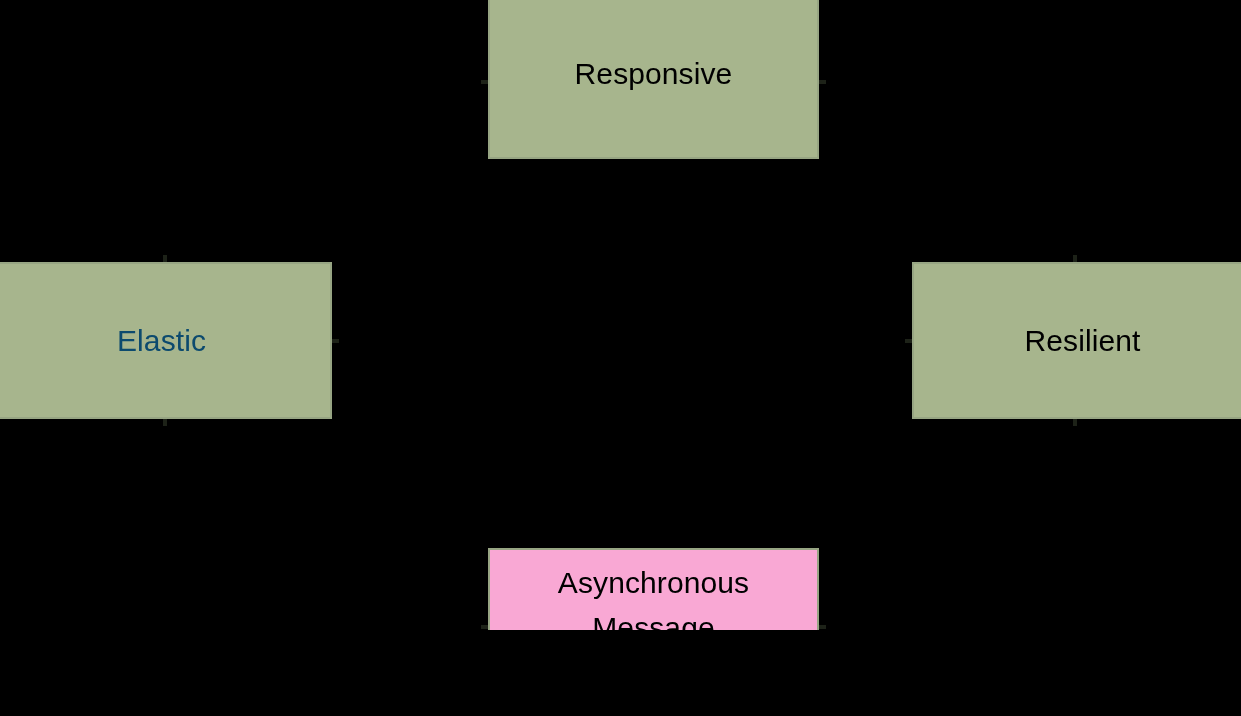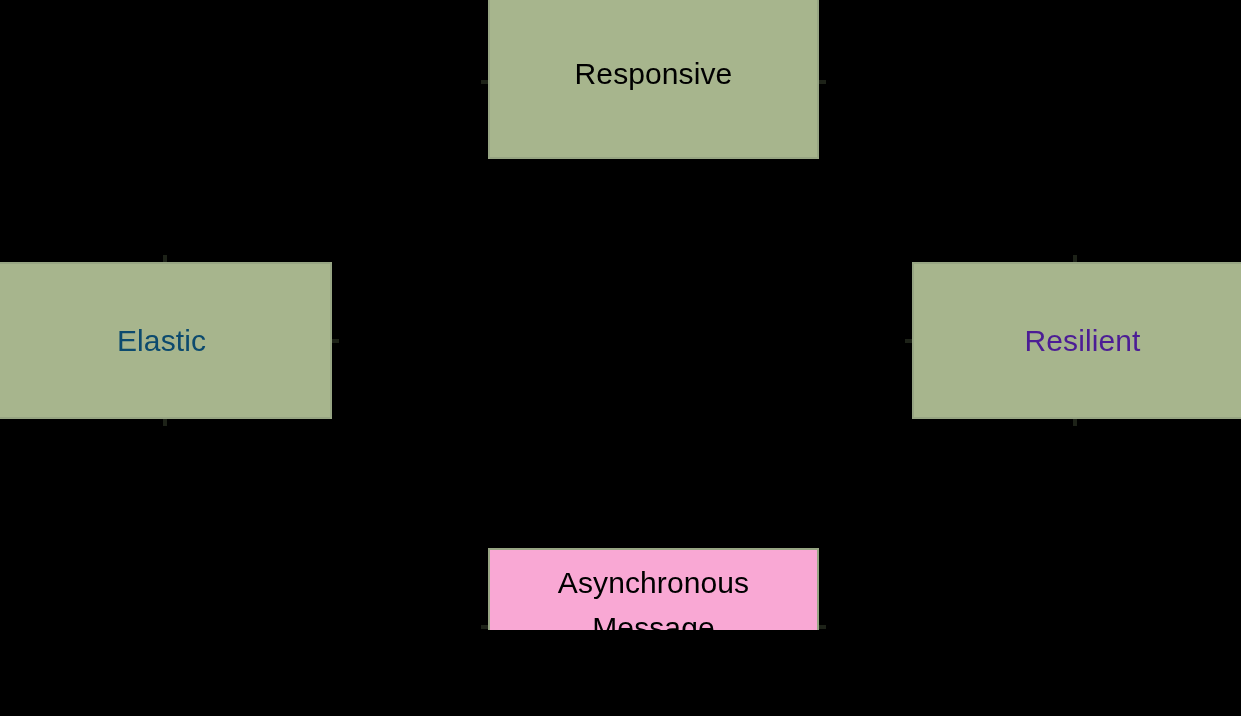--- a/index.html
+++ b/index.html
@@ -56,20 +56,20 @@
     <div class="stub stub-v" style="left: 1073px; top: 419px;"></div>
     <div class="stub stub-h" style="left: 481px; top: 625px;"></div>
     <div class="stub stub-h" style="left: 819px; top: 625px;"></div>
     <div class="node" style="left: 488px; top: -12px; width: 331px; height: 171px; background: rgb(167, 181, 141); border-color: rgb(151, 165, 131);">
       <div class="node-label" style="color: rgb(0, 0, 0);">Responsive</div>
     </div>
     <div class="node" style="left: -9px; top: 262px; width: 341px; height: 157px; background: rgb(167, 181, 141); border-color: rgb(151, 165, 131);">
       <div class="node-label" style="color: #0c4a6e;">Elastic</div>
     </div>
     <div class="node" style="left: 912px; top: 262px; width: 341px; height: 157px; background: rgb(167, 181, 141); border-color: rgb(151, 165, 131);">
-      <div class="node-label" style="color: #4c1d95;">Resilient</div>
+      <div class="node-label" style="color: #000000;">Resilient</div>
     </div>
     <div class="node" style="left: 488px; top: 548px; width: 331px; height: 158px; background: #f9a8d4; border-color: rgb(151, 165, 131);">
       <div class="node-label" style="color: rgb(0, 0, 0);">Asynchronous
 Message
 Passing</div>
     </div>
   </div>
 
 </body></html>

